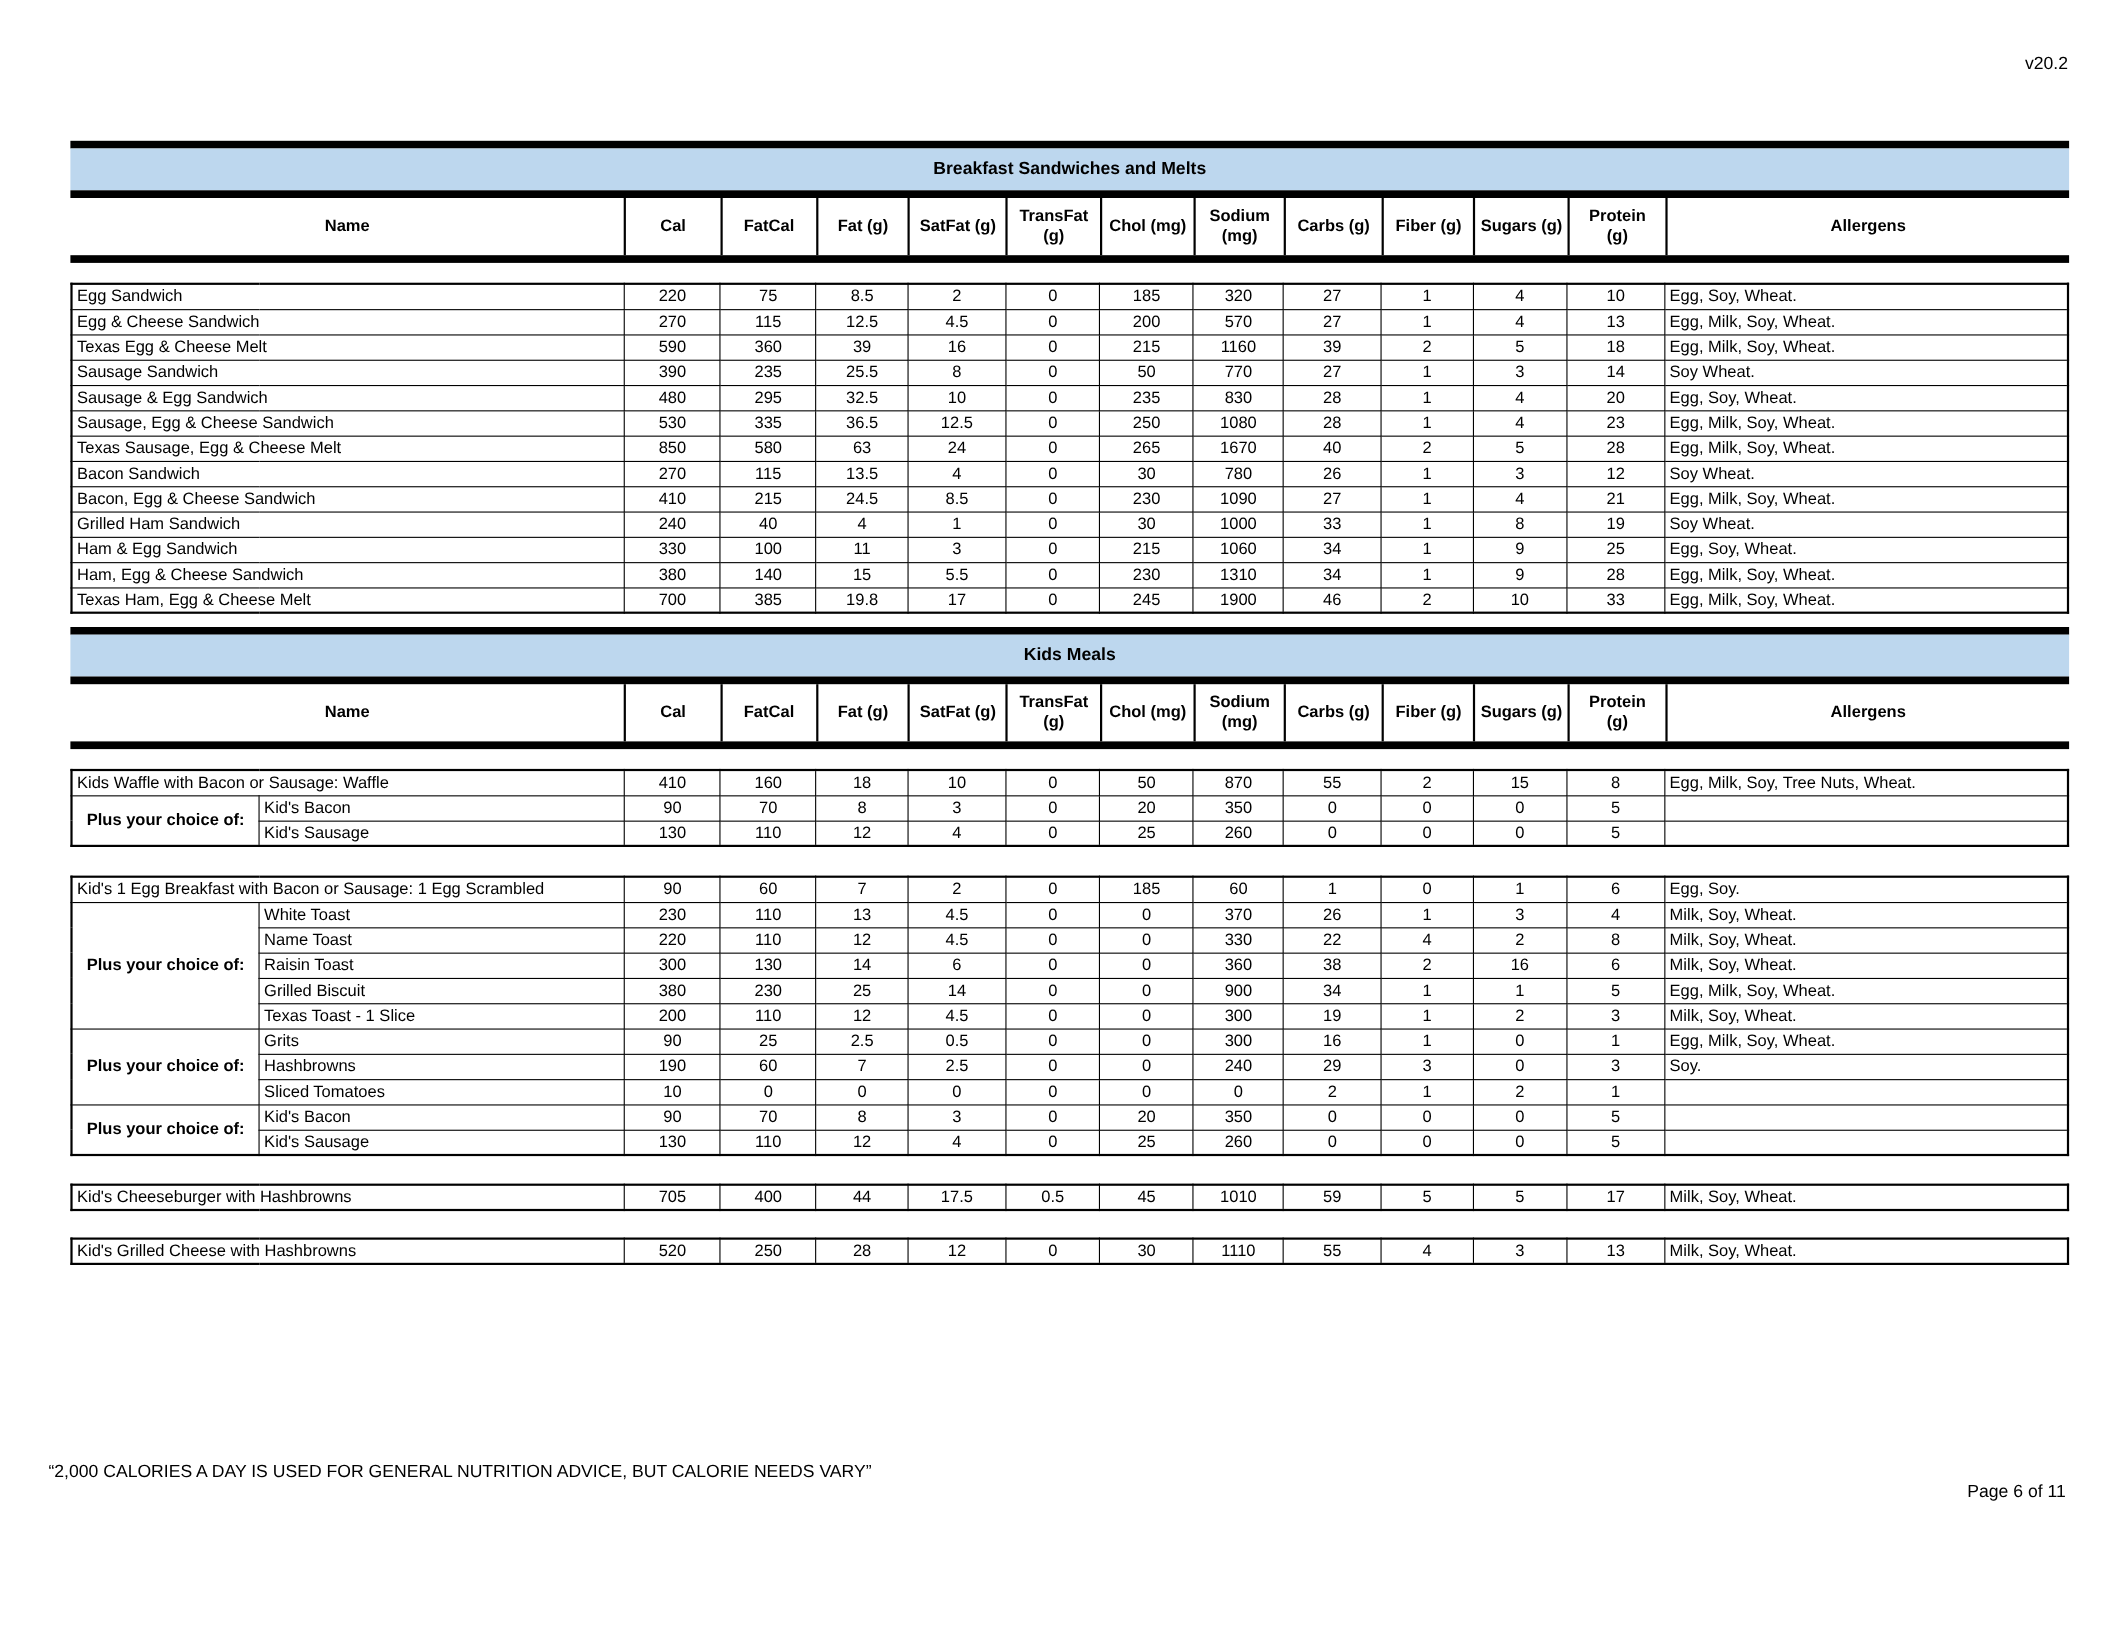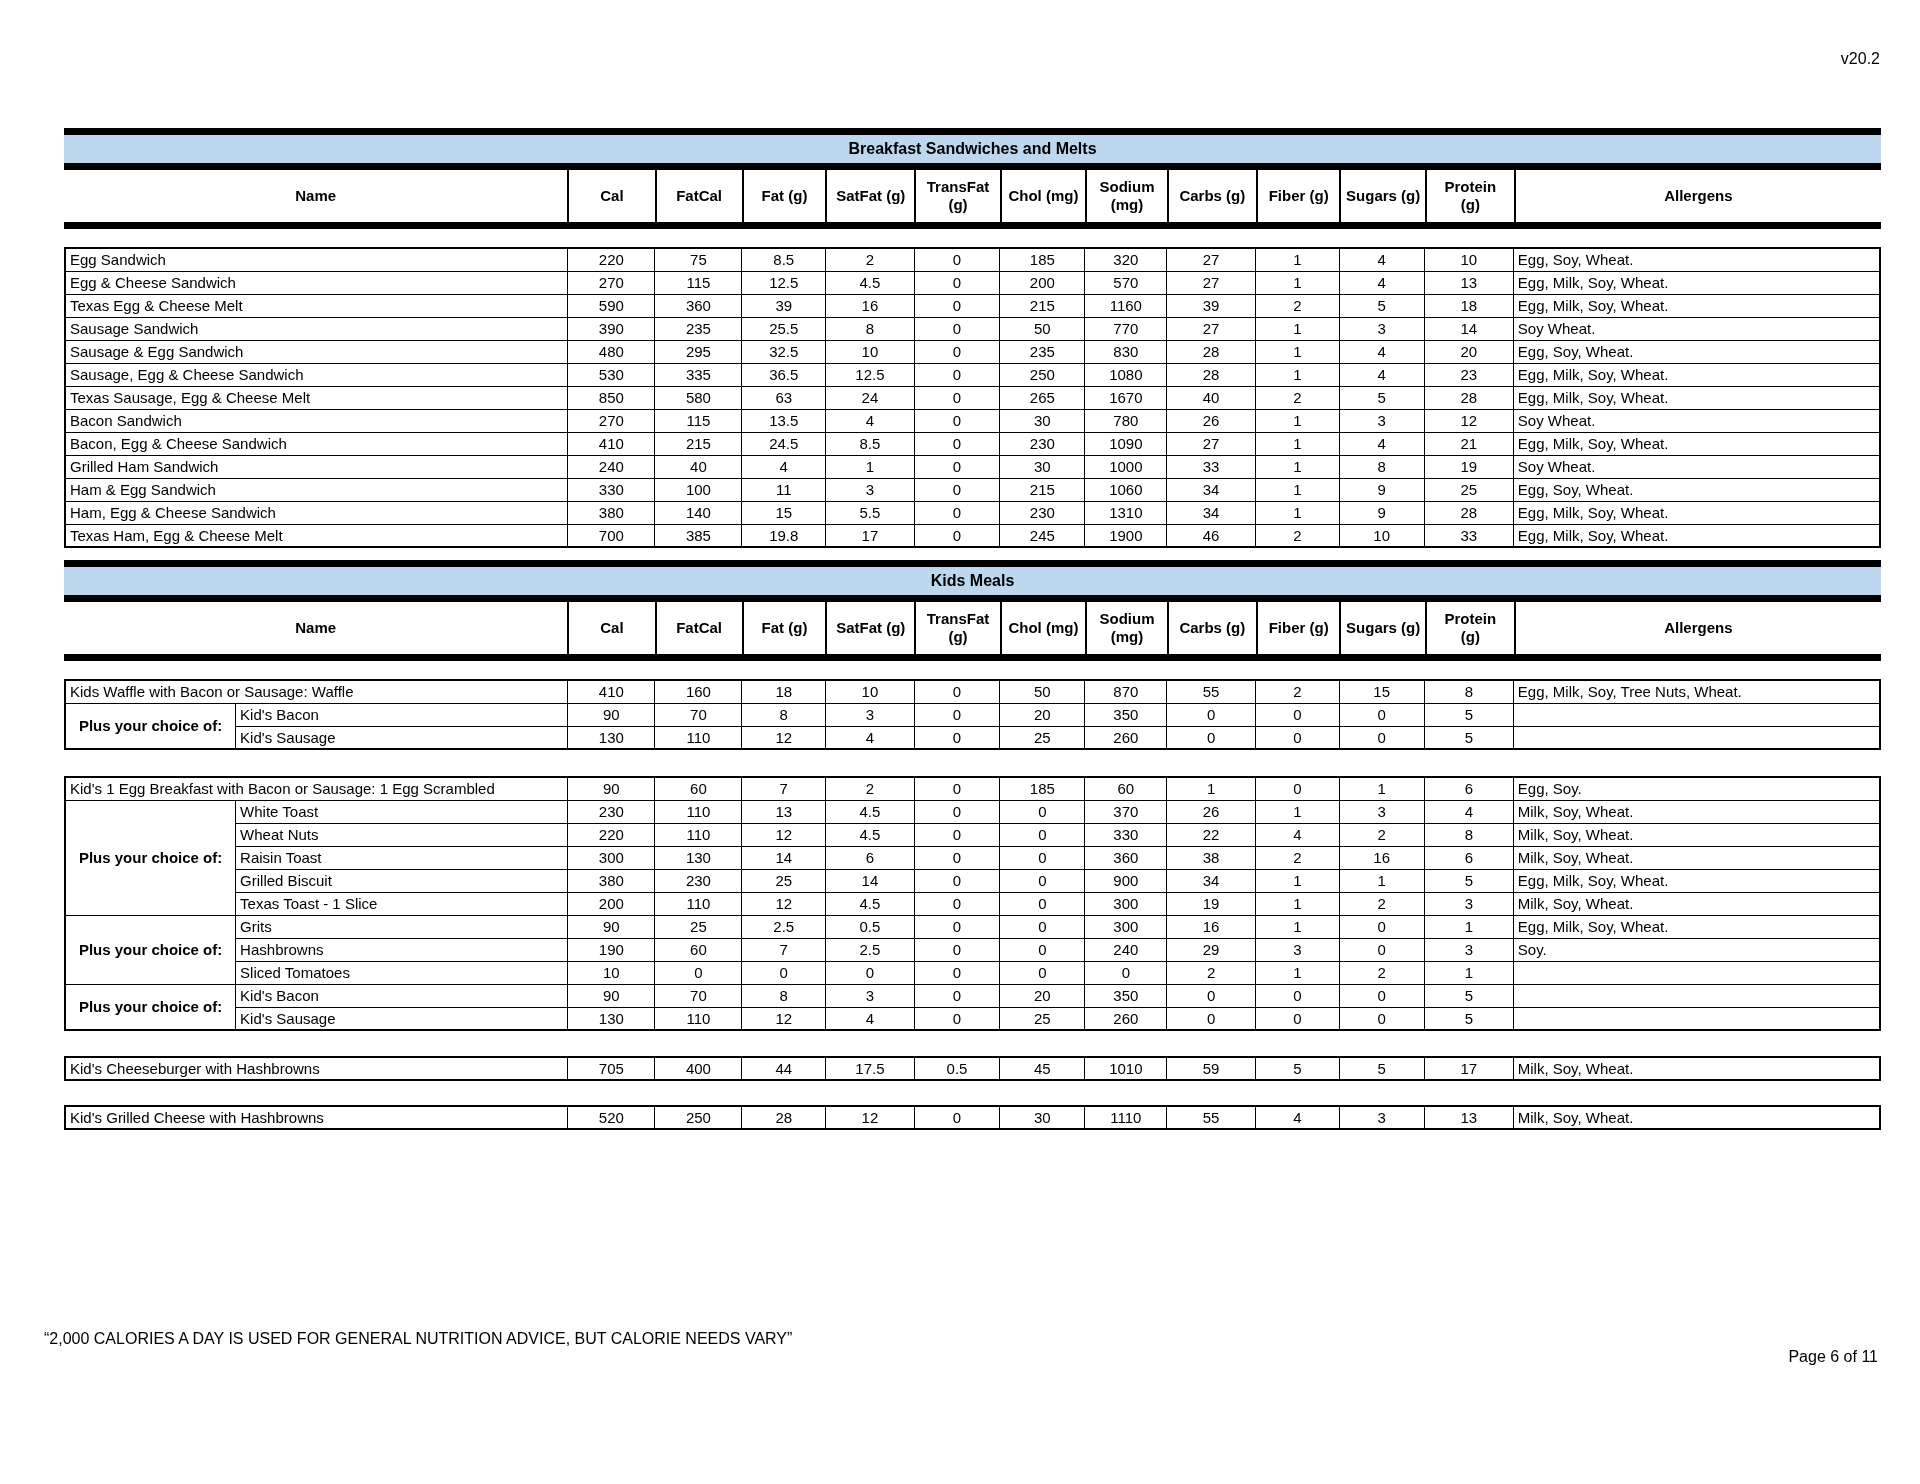--- a/index.html
+++ b/index.html
@@ -6,21 +6,21 @@
   html,body { background:#ffffff; }
   body {
     width:1920px; height:1484px; position:relative;
     font-family:"Liberation Sans", sans-serif; color:#000;
     -webkit-font-smoothing:antialiased;
   }
   .version { position:absolute; top:50px; right:40px; font-size:16px; }
   .content { position:absolute; left:64px; top:128px; width:1817px; }
   .bar { height:7px; background:#000; }
   .title-band {
-    height:28px; display:flex; align-items:center; justify-content:center;
+    height:38px; display:flex; align-items:center; justify-content:center;
     font-weight:bold; font-size:16px;
   }
   .colhead { display:flex; height:52px; font-weight:bold; font-size:15px; }
   .colhead .hc {
     display:flex; align-items:center; justify-content:center; text-align:center;
     white-space:pre-line; line-height:1.2; border-left:2px solid #000; height:100%;
   }
   .colhead .hc:first-child { border-left:none; }
   .gap { width:100%; }
   .section-gap { height:12px; }
@@ -423,21 +423,21 @@
             <td class="num v4">0</td>
             <td class="num v5">0</td>
             <td class="num v6">370</td>
             <td class="num v7">26</td>
             <td class="num v8">1</td>
             <td class="num v9">3</td>
             <td class="num v10">4</td>
             <td class="allergens">Milk, Soy, Wheat.</td>
           </tr>
           <tr>
-            <td class="item-name">Wheat Nuts</td>
+            <td class="item-name">Name Toast</td>
             <td class="num v0">220</td>
             <td class="num v1">110</td>
             <td class="num v2">12</td>
             <td class="num v3">4.5</td>
             <td class="num v4">0</td>
             <td class="num v5">0</td>
             <td class="num v6">330</td>
             <td class="num v7">22</td>
             <td class="num v8">4</td>
             <td class="num v9">2</td>

